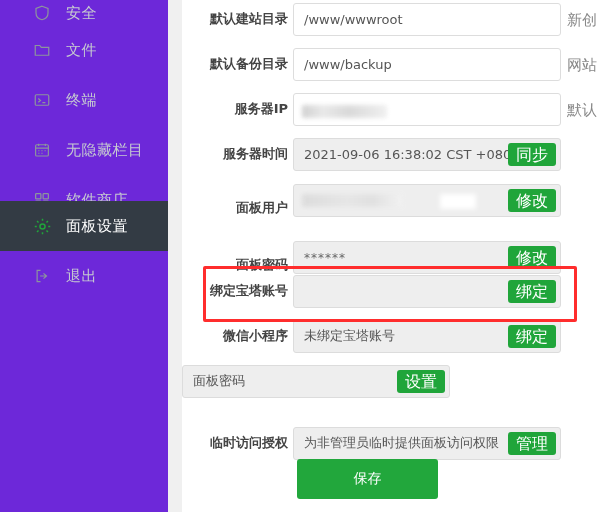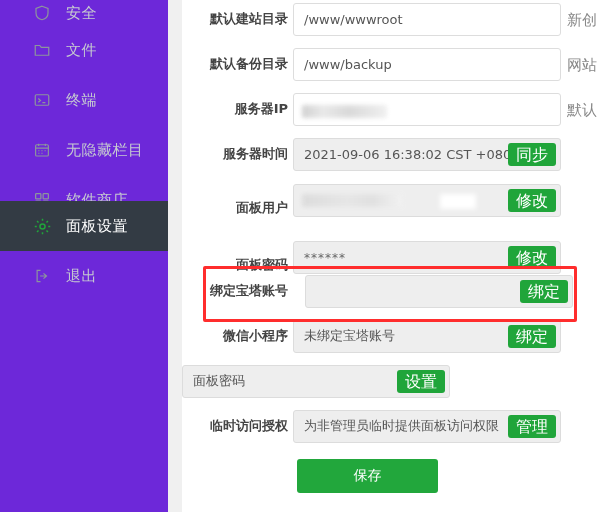--- a/index.html
+++ b/index.html
@@ -97,21 +97,21 @@
     background:#ffffff;filter:blur(2.4px);
   }
 
   
   .hl-box{
     position:absolute;border:3px solid #ff2d2d;border-radius:2px;
     pointer-events:none;
   }
 
   .save-btn{
-    position:absolute;left:115px;width:141px;height:34px;
+    position:absolute;left:115px;width:141px;height:40px;
     background:#22a73c;color:#fff;border:none;border-radius:3px;
     font-size:14px;cursor:pointer;
     font-family:"DejaVu Sans","Liberation Sans",sans-serif;
   }
 </style>
 </head>
 <body>
 
 <div class="app">
 
@@ -223,41 +223,41 @@
             <button class="btn-inline">修改</button>
           </div>
         </div>
         <div class="row" style="top: 240px; align-items: flex-end;">
           <div class="label">面板密码</div>
           <div class="field disabled">
             <span class="val pwd">******</span>
             <button class="btn-inline">修改</button>
           </div>
         </div>
-        <div class="row" style="top: 274px; gap: 12px;">
+        <div class="row" style="top: 274px;">
           <div class="label">绑定宝塔账号</div>
           <div class="field disabled">
             <span class="val"></span>
             <button class="btn-inline">绑定</button>
           </div>
         </div>
         <div class="row" style="top: 319px;">
           <div class="label">微信小程序</div>
           <div class="field disabled">
             <span class="val">未绑定宝塔账号</span>
             <button class="btn-inline">绑定</button>
           </div>
         </div>
         <div class="row" style="top: 364px;">
           <div class="field disabled">
             <span class="val">面板密码</span>
             <button class="btn-inline">设置</button>
           </div>
         </div>
-        <div class="row" style="top: 409px;">
+        <div class="row" style="top: 426px;">
           <div class="label">临时访问授权</div>
           <div class="field disabled">
             <span class="val">为非管理员临时提供面板访问权限</span>
             <button class="btn-inline">管理</button>
           </div>
         </div>
       </div>
 
     <button class="save-btn" id="save-btn" style="top:459px">保存</button>
   <div class="redact-over-label"></div>

